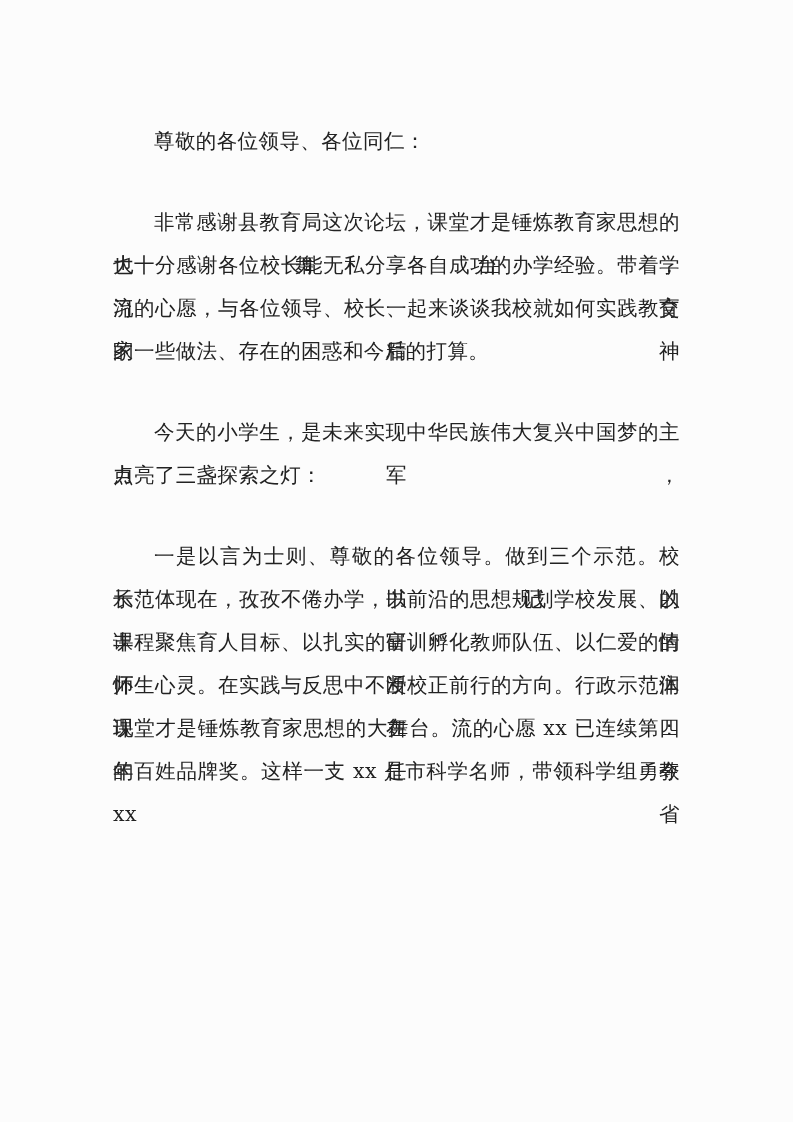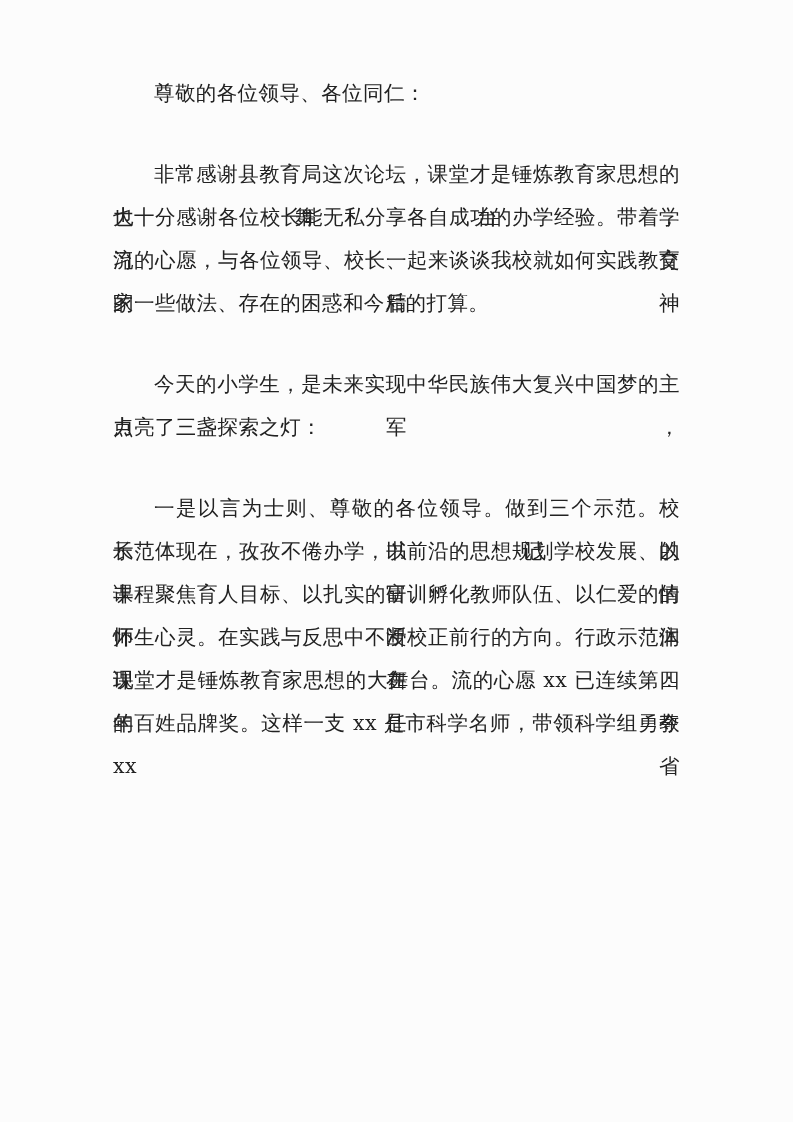--- a/index.html
+++ b/index.html
@@ -11,21 +11,21 @@
     height: 1122px;
     background: #fcfcfc;
     font-family: "DejaVu Serif", "Liberation Serif", serif;
     color: #222222;
     overflow: hidden;
   }
   .page {
     width: 793px;
     height: 1122px;
     box-sizing: border-box;
-    padding: 72px 113px 0 113px;
+    padding: 120px 113px 0 113px;
     overflow: hidden;
   }
   .paragraph {
     margin: 0 0 38px 0;
   }
   .line {
     font-size: 20.5px;
     line-height: 43px;
     height: 43px;
     letter-spacing: 0.4px;

